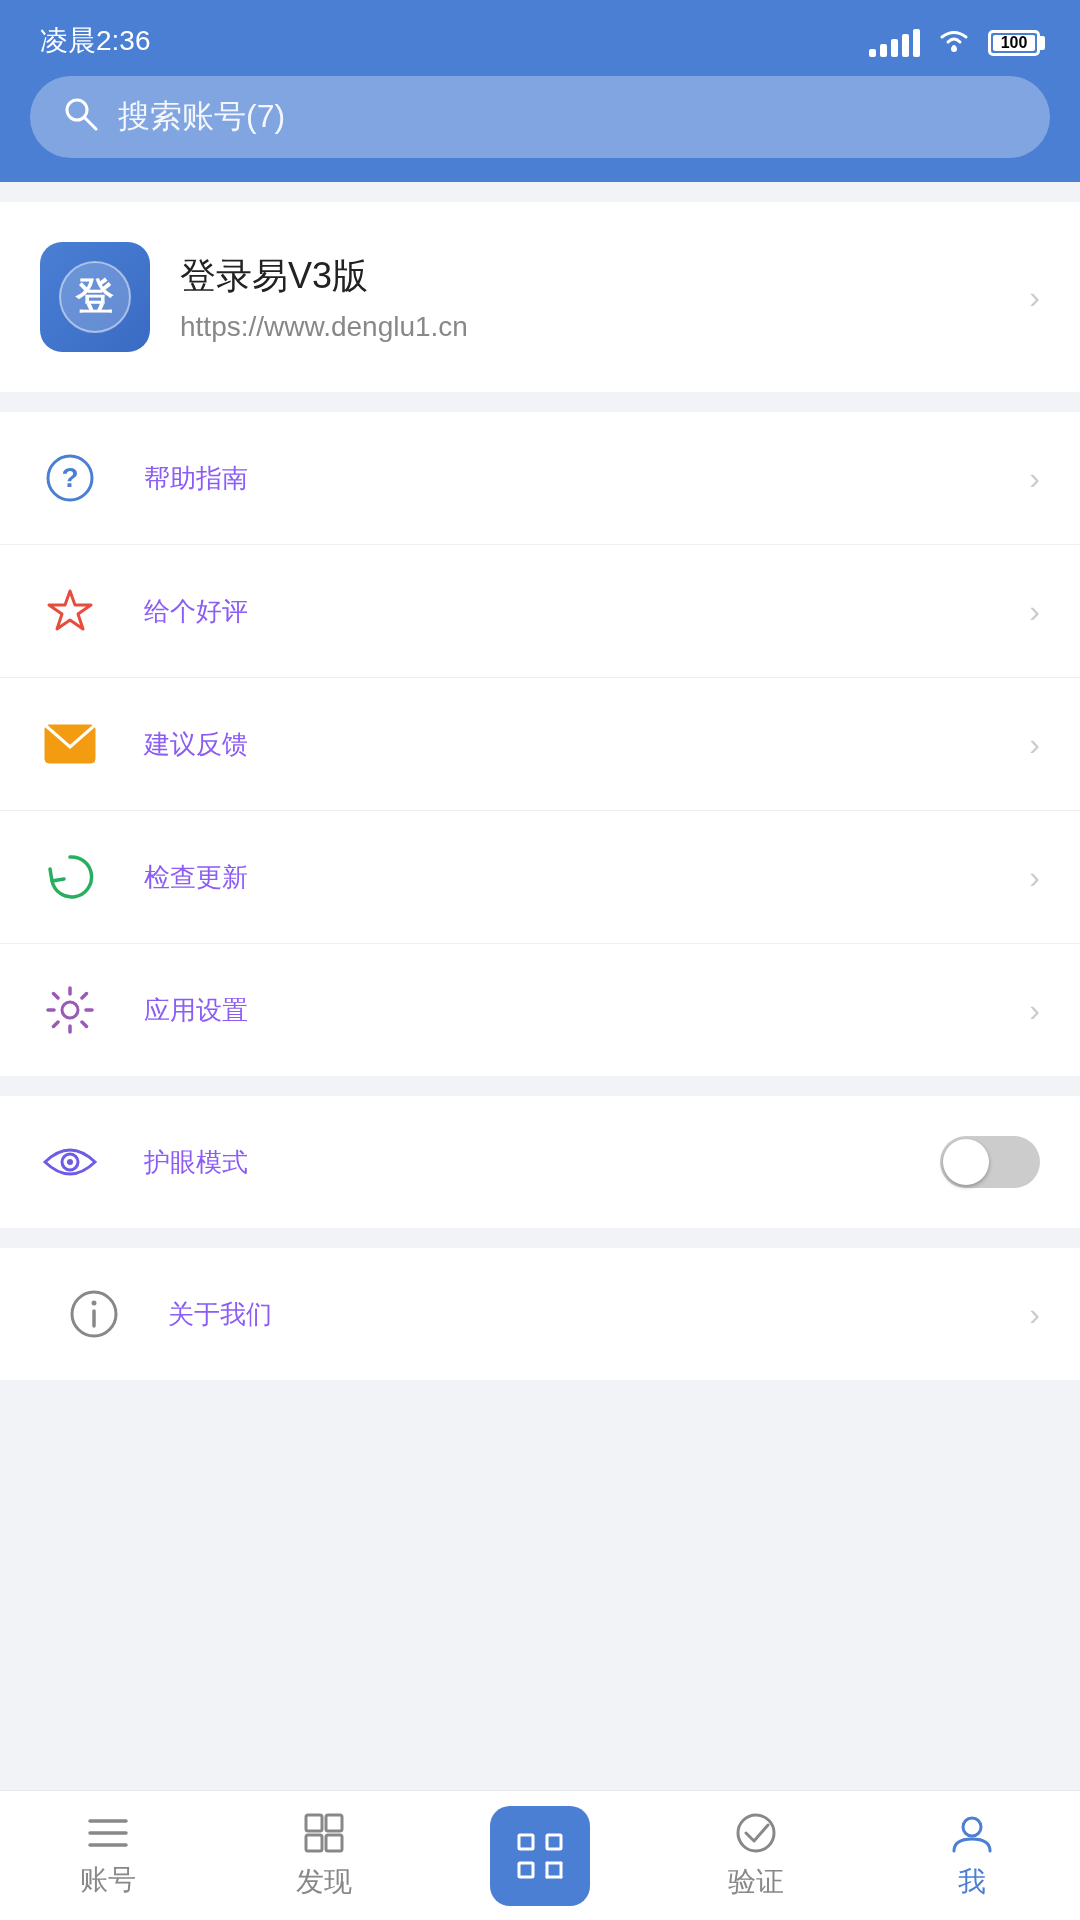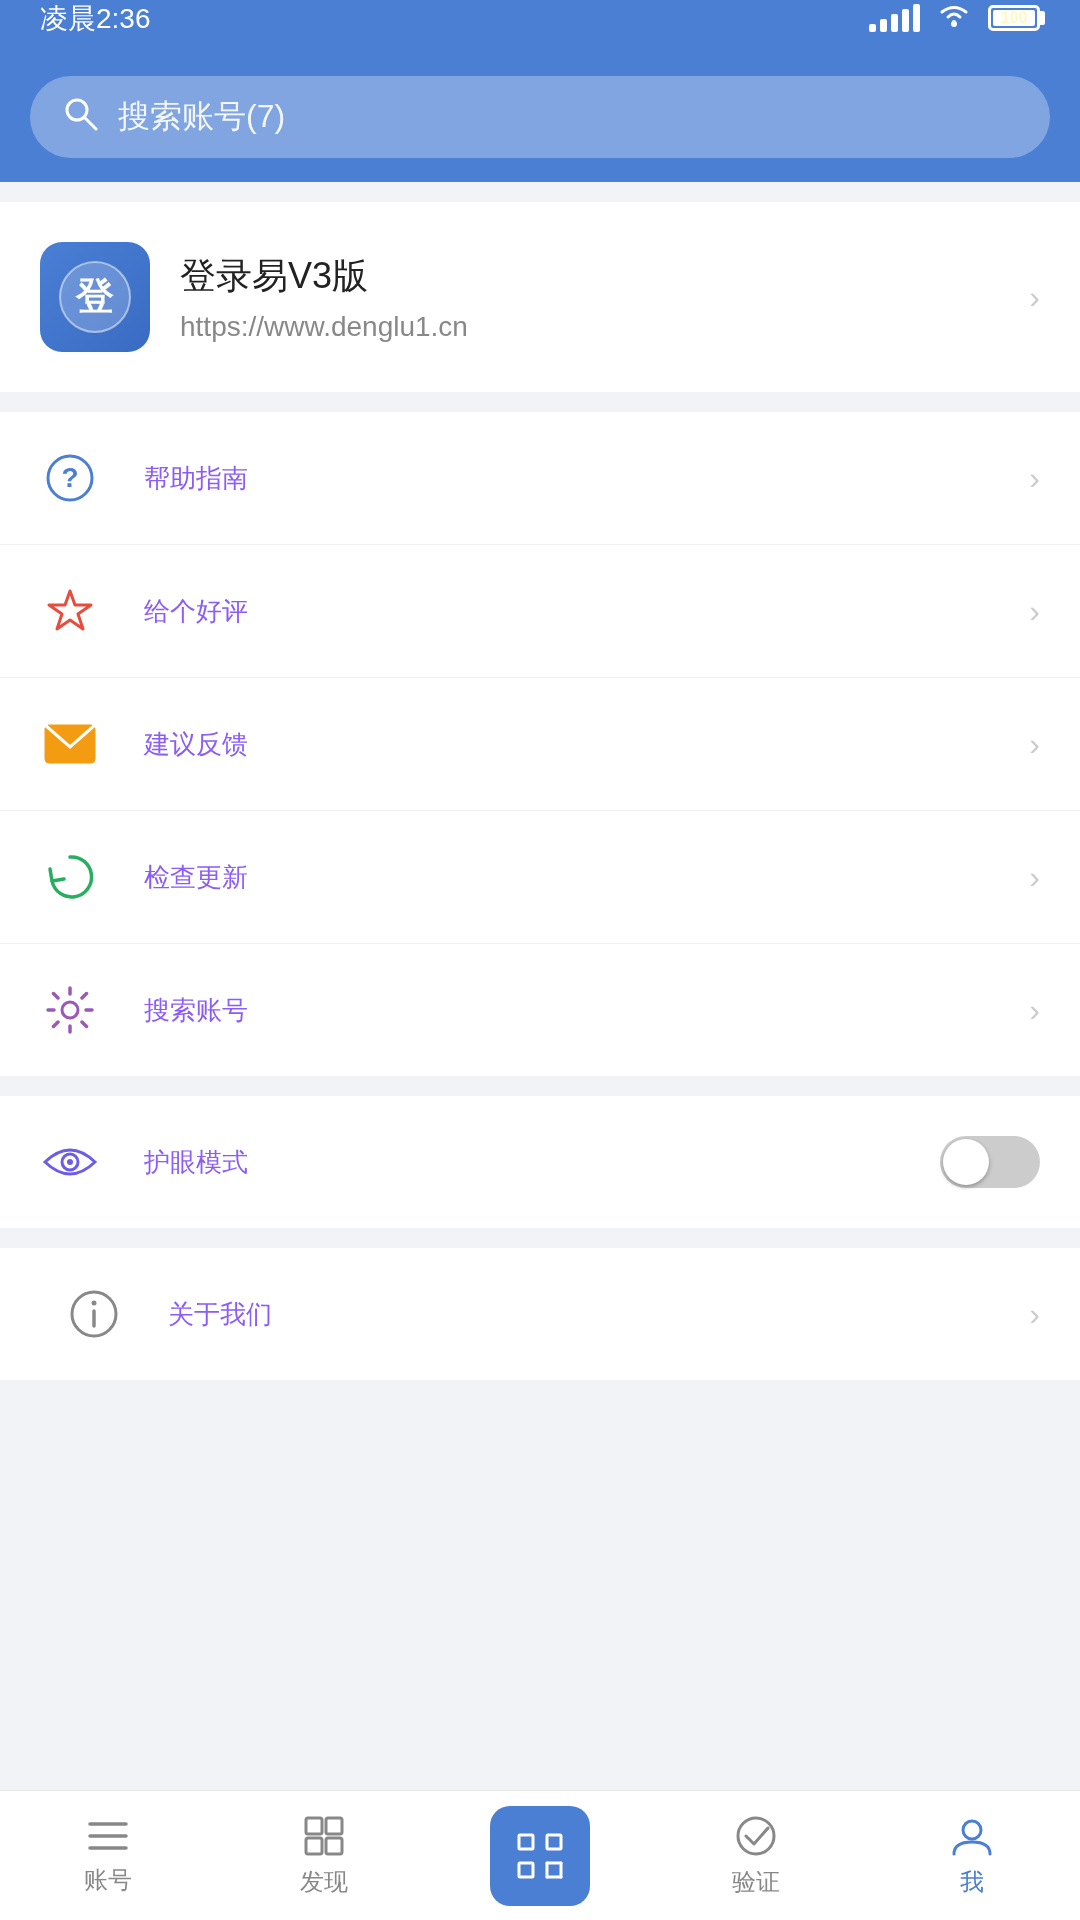--- a/index.html
+++ b/index.html
@@ -12,21 +12,21 @@
       background: #f2f3f7;
       overflow: hidden;
       position: relative;
     }
 
     
     .status-bar {
       background: #4a7fd4;
       height: 60px;
       display: flex;
-      align-items: flex-start;
+      align-items: flex-end;
       justify-content: space-between;
       padding: 0 40px;
       color: white;
       font-size: 28px;
       font-weight: 500;
     }
     .status-icons {
       display: flex;
       align-items: center;
       gap: 16px;
@@ -71,21 +71,21 @@
       height: 100%;
       width: 100%;
       border-radius: 2px;
     }
     .battery-text {
       position: absolute;
       left: 50%;
       top: 50%;
       transform: translate(-50%, -50%);
       font-size: 16px;
-      color: #fef9c3;
+      color: #000000;
       font-weight: bold;
     }
 
     
     .search-bar-container {
       background: #4a7fd4;
       padding: 16px 30px 24px;
     }
     .search-bar {
       background: rgba(255,255,255,0.3);
@@ -218,21 +218,21 @@
       display: flex;
       flex-direction: column;
       align-items: center;
       justify-content: center;
       gap: 8px;
       height: 100%;
       cursor: pointer;
     }
     .nav-item.active .nav-label { color: #4a7fd4; }
     .nav-label {
-      font-size: 24px;
+      font-size: 28px;
       color: #888;
     }
     .nav-scan-btn {
       width: 100px;
       height: 100px;
       background: #4a7fd4;
       border-radius: 20px;
       display: flex;
       align-items: center;
       justify-content: center;
@@ -343,21 +343,21 @@
     <span class="menu-chevron">›</span>
   </div>
 
   <div class="menu-item">
     <div class="menu-icon-wrap">
       <svg width="52" height="52" viewBox="0 0 52 52" fill="none">
         <circle cx="26" cy="26" r="8" stroke="#9b59b6" stroke-width="3"></circle>
         <path d="M26 4 L26 10 M26 42 L26 48 M4 26 L10 26 M42 26 L48 26 M9.5 9.5 L14 14 M38 38 L42.5 42.5 M42.5 9.5 L38 14 M14 38 L9.5 42.5" stroke="#9b59b6" stroke-width="3.5" stroke-linecap="round"></path>
       </svg>
     </div>
-    <span class="menu-label">搜索账号</span>
+    <span class="menu-label">应用设置</span>
     <span class="menu-chevron">›</span>
   </div>
 </div>
 
 <div class="section" style="margin-top:20px;">
   <div class="menu-item" style="border-bottom:none;">
     <div class="menu-icon-wrap">
       <svg width="58" height="40" viewBox="0 0 58 40" fill="none">
         <path d="M4 20 Q29 -4 54 20 Q29 44 4 20 Z" stroke="#6c5ce7" stroke-width="3" fill="none"></path>
         <circle cx="29" cy="20" r="8" stroke="#6c5ce7" stroke-width="3" fill="none"></circle>

